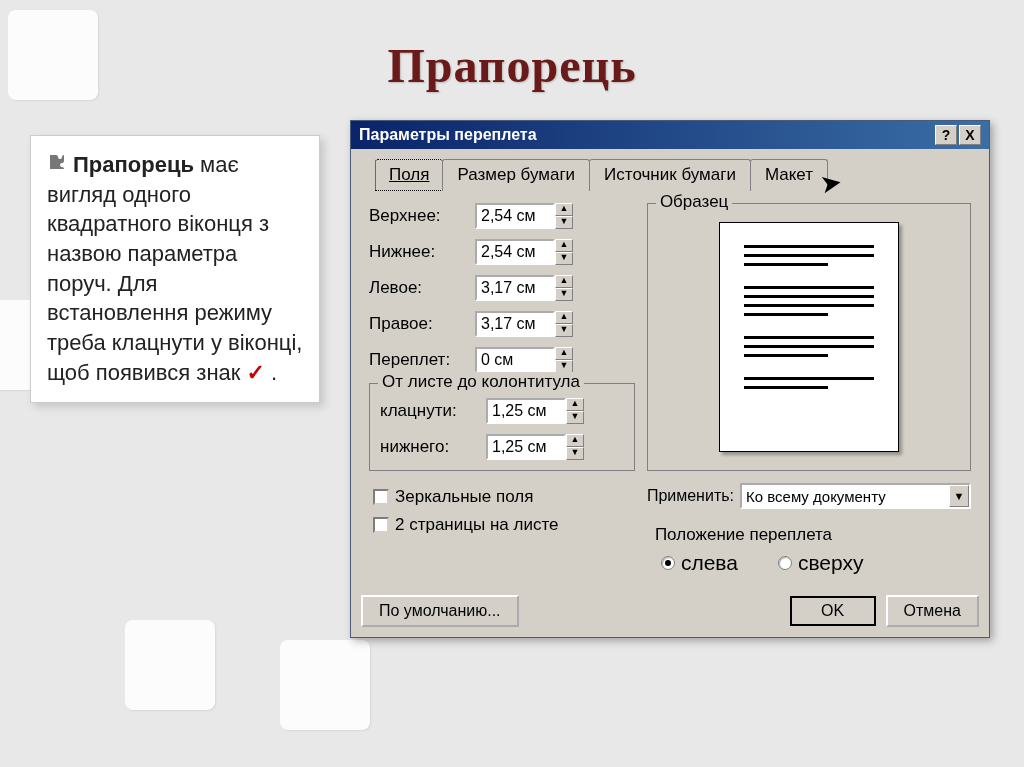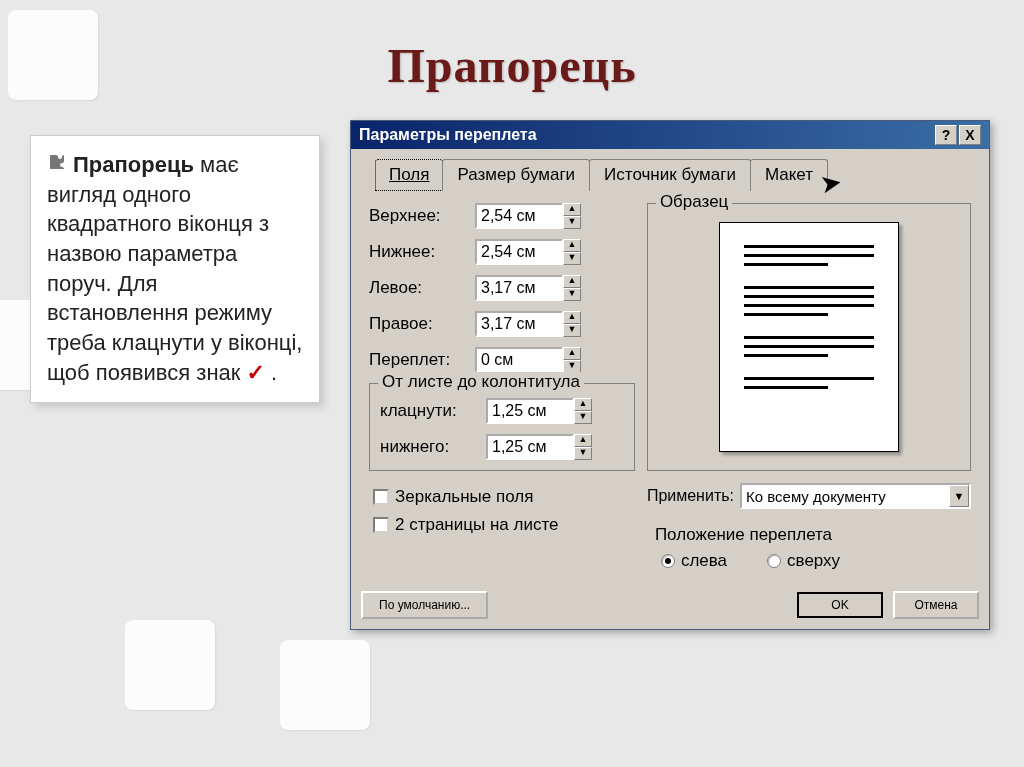--- a/index.html
+++ b/index.html
@@ -132,21 +132,21 @@
     width: 100px;
     text-align: left;
     font-size: 17px;
   }
   .spinner {
     display: flex;
     align-items: stretch;
     height: 26px;
   }
   .spinner input {
-    width: 88px;
+    width: 80px;
     font-size: 16px;
     padding: 1px 4px;
     border: 2px inset #fff;
     background: #fff;
   }
   .spin-btns { display: flex; flex-direction: column; }
   .spin-btn {
     width: 18px; height: 13px;
     background: #d4d0c8;
     border: 1px solid #fff;
@@ -250,21 +250,21 @@
   .bind-position .hdr { font-size: 17px; margin-bottom: 6px; }
   .radio-row {
     display: flex;
     gap: 40px;
     padding-left: 6px;
   }
   .radio-item {
     display: flex;
     align-items: center;
     gap: 6px;
-    font-size: 17px;
+    font-size: 21px;
   }
   .radio {
     width: 14px; height: 14px;
     border-radius: 50%;
     background: #fff;
     border: 1px solid #808080;
     box-shadow: inset 1px 1px 1px rgba(0,0,0,0.3);
     display:flex;align-items:center;justify-content:center;
   }
   .radio.sel::after {
@@ -274,21 +274,21 @@
     border-radius: 50%;
   }
   .dlg-footer {
     background: #d4d0c8;
     padding: 10px;
     display: flex;
     align-items: center;
   }
   .btn {
     padding: 5px 16px;
-    font-size: 12px;
+    font-size: 16px;
     background: #d4d0c8;
     border: 2px outset #fff;
     min-width: 86px;
   }
   .btn.default {
     border: 2px solid #000;
     padding: 4px 16px;
     margin-left: 40px;
   }
   .cursor-arrow {

